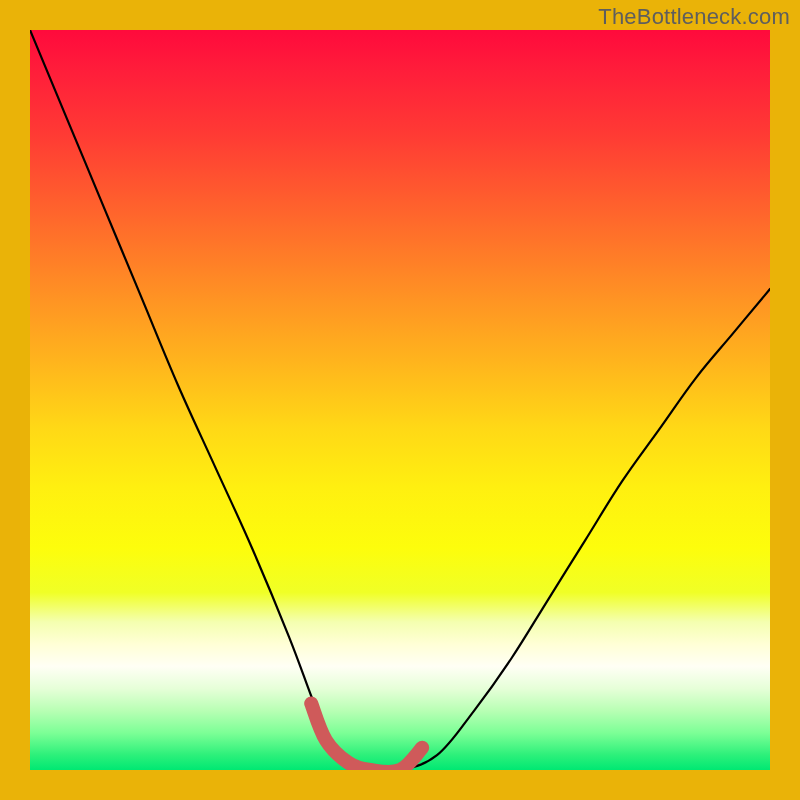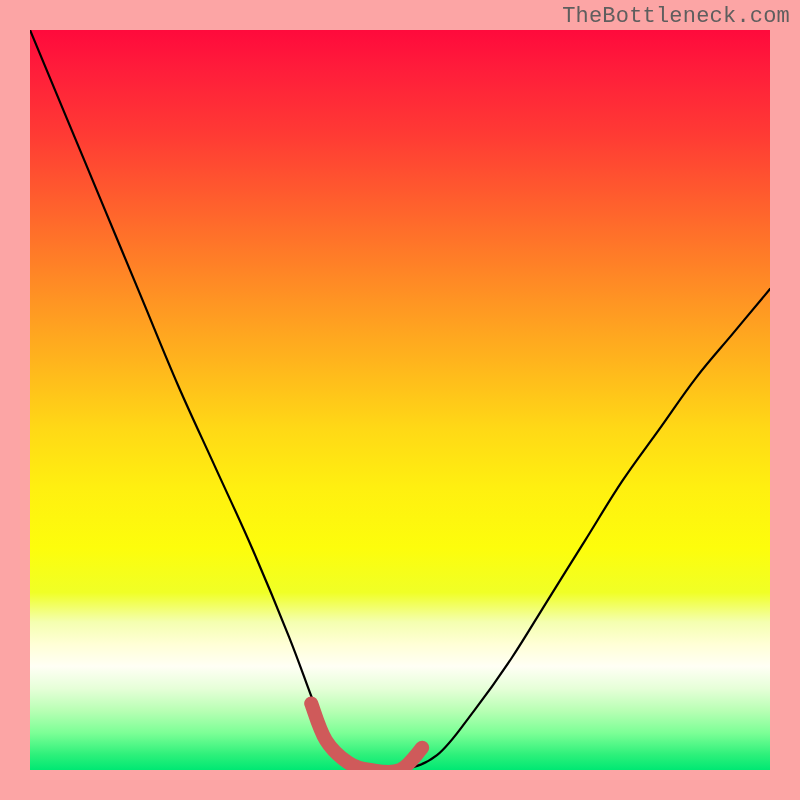--- a/index.html
+++ b/index.html
@@ -8,22 +8,21 @@
     width: 800px;
     height: 800px;
     background: #000;
     overflow: hidden;
     font-family: Arial, Helvetica, sans-serif;
   }
   .frame {
     position: relative;
     width: 800px;
     height: 800px;
-    background: #fca5a5;
-    font-family: Liberation Mono, monospace;
+    background: #eab308;
   }
   .plot-area {
     position: absolute;
     left: 30px;
     top: 30px;
     width: 740px;
     height: 740px;
     overflow: hidden;
   }
   .gradient {

